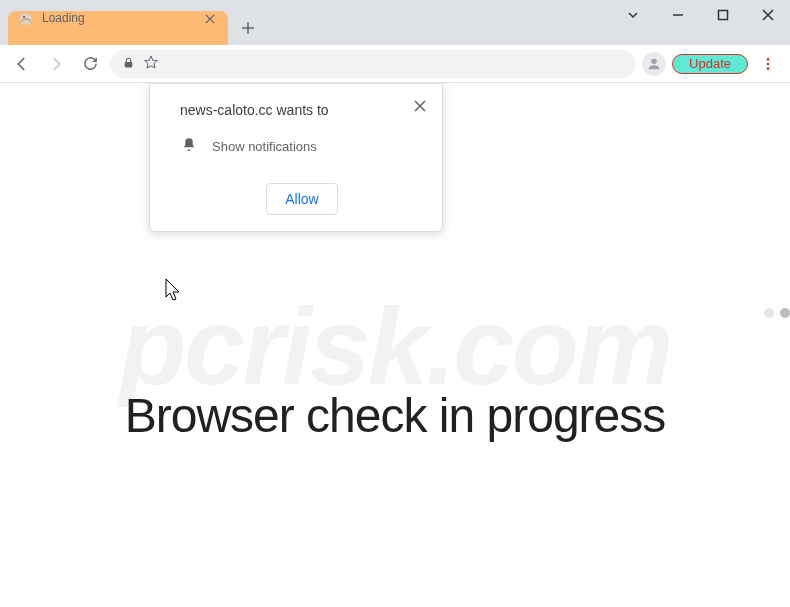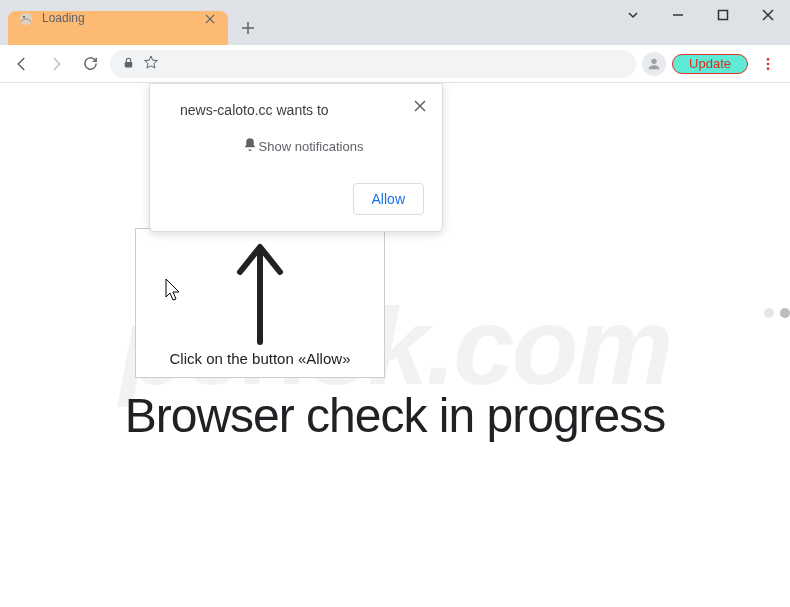--- a/index.html
+++ b/index.html
@@ -29,23 +29,23 @@
   .watermark-text { font-size:110px; font-weight:700; color:rgba(0,0,0,0.05); font-style:italic; white-space:nowrap; letter-spacing:-3px; }
   .box { position:absolute; left:135px; top:145px; width:250px; height:150px; border:1px solid #ccc; background:#fff; display:flex; flex-direction:column; align-items:center; justify-content:flex-end; padding-bottom:10px; }
   .arrow { position:absolute; top:8px; left:50%; transform:translateX(-50%); }
   .box-text { font-size:15px; color:#202124; }
   .headline { position:absolute; top:305px; width:100%; text-align:center; font-family: Arial, Helvetica, sans-serif; }
   .h1 { font-size:48px; font-weight:400; color:#202124; letter-spacing:-1px; }
   .h2 { font-size:25px; color:#202124; margin-top:14px; font-weight:400; }
   .perm-dialog { position:absolute; left:116px; top:0; width:294px; background:#fff; border:1px solid #dadce0; border-radius:0 0 6px 6px; box-shadow:0 2px 10px rgba(0,0,0,0.15); padding:18px 18px 16px 30px; z-index:10;margin-left:33px; }
   .perm-title { font-size:14px; color:#3c4043; }
   .perm-close { position:absolute; right:10px; top:10px; width:24px; height:24px; display:flex; align-items:center; justify-content:center; color:#5f6368; }
-  .perm-row { display:flex; align-items:center; margin-top:18px; color:#5f6368; font-size:13px;justify-content:center; }
+  .perm-row { display:flex; align-items:center; gap:14px; margin-top:18px; color:#5f6368; font-size:13px; }
   .perm-row .bell { color:#5f6368; }
-  .perm-buttons { display:flex; justify-content:flex-end; gap:10px; margin-top:26px; }
+  .perm-buttons { display:flex; justify-content:center; gap:10px; margin-top:26px; }
   .pbtn { border:1px solid #dadce0; background:#fff; color:#1a73e8; font-size:14px; padding:7px 18px; border-radius:4px; }
   .dots { position:absolute; right:0; top:225px; display:flex; gap:6px; padding-right:0; }
   .dot { width:10px; height:10px; border-radius:50%; background:#e6e6e6; }
   .dot.active { background:#bdbdbd; }
   .cursor { position:absolute; left:165px; top:195px; z-index:20; }
 </style>
 </head>
 <body>
 
 <div class="titlebar">
@@ -133,29 +133,20 @@
         <circle cx="12" cy="19" r="2" fill="#d93025"></circle>
       </svg>
     </div>
 </div>
 
 <div class="content">
   <div class="watermark">
     <span class="watermark-text">pcrisk.com</span>
   </div>
 
-  <div class="box">
-    <span class="arrow">
-      <svg width="60" height="110" viewBox="0 0 60 110">
-          <path d="M30 105V15" stroke="#222" stroke-width="6" stroke-linecap="round"></path>
-          <path d="M10 35L30 10l20 25" stroke="#222" stroke-width="6" fill="none" stroke-linecap="round" stroke-linejoin="round"></path>
-        </svg>
-    </span>
-    <span class="box-text">Click on the button «Allow»</span>
-  </div>
 
   <div class="dots">
     <span class="dot"></span>
     <span class="dot active"></span>
   </div>
 
   <div class="headline">
     <div class="h1">Browser check in progress</div>
   </div>
 

